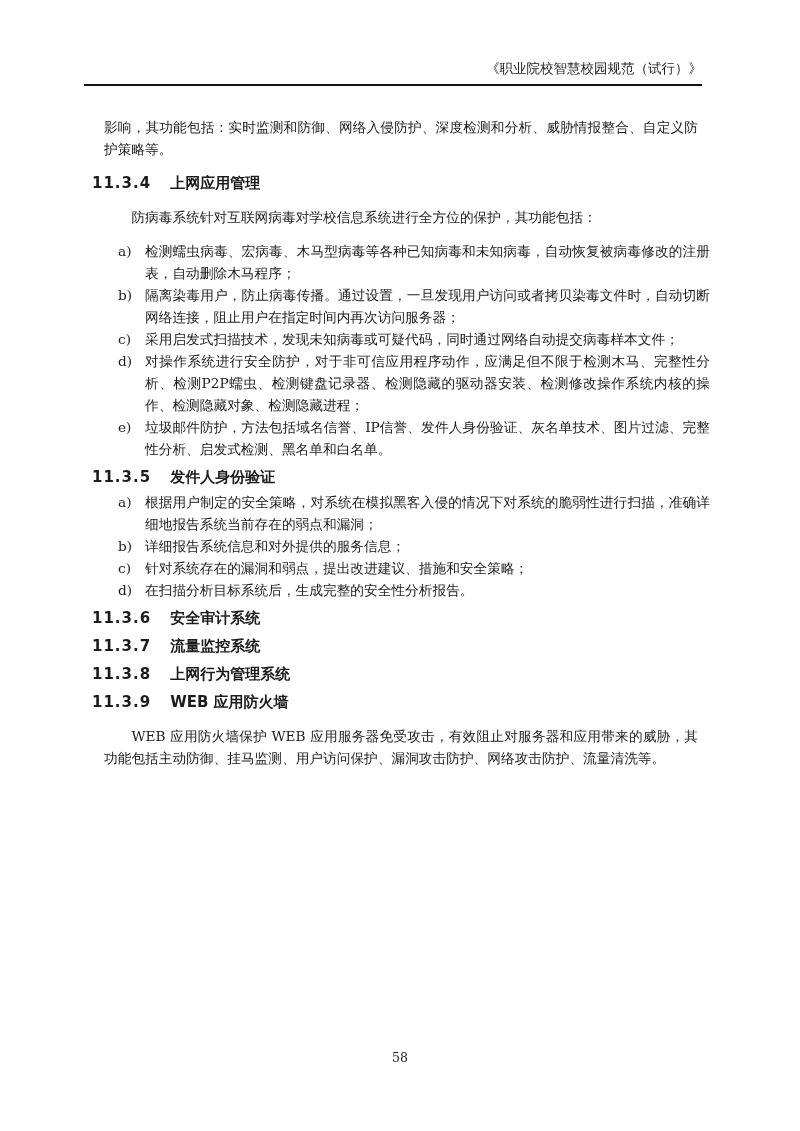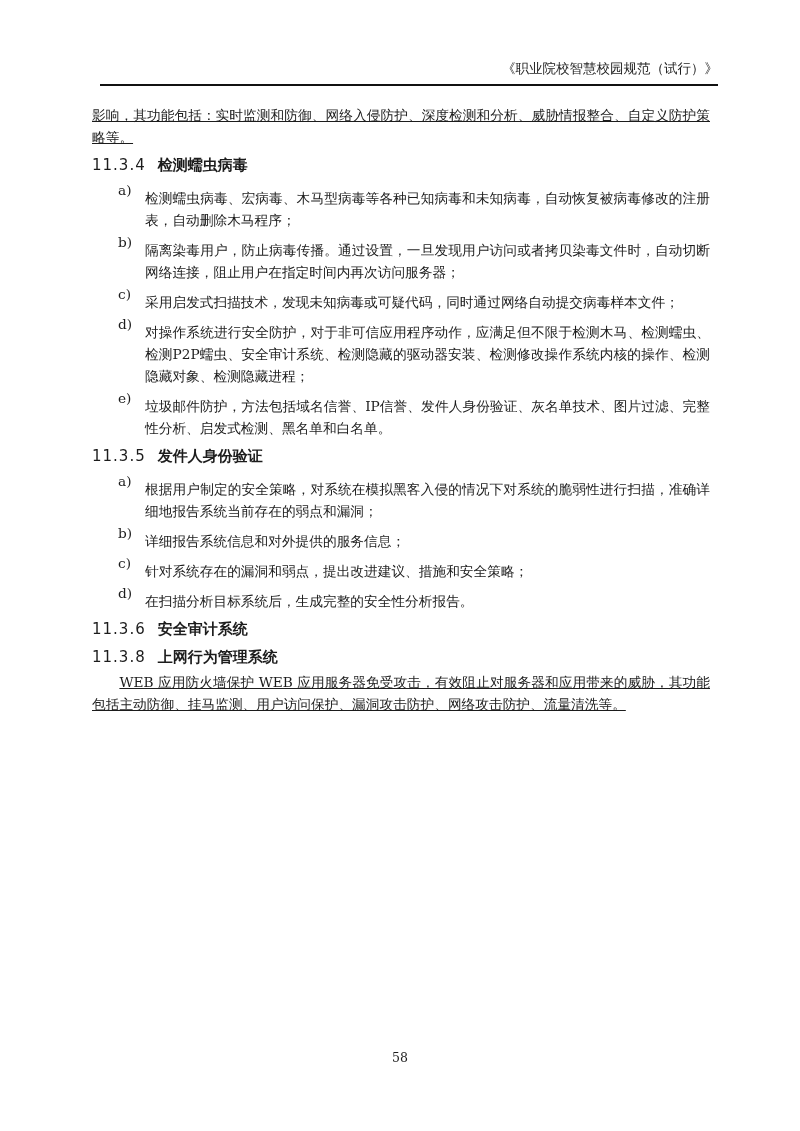--- a/index.html
+++ b/index.html
@@ -7,85 +7,86 @@
     position:relative;
     width:800px;height:1131px;
     background:#ffffff;
     font-family:"DejaVu Serif","Liberation Serif",serif;
     color:#1c1c1c;
     overflow:hidden;
     margin:0 auto;
   }
   .header{
     position:absolute;
-    top:60px;left:100px;width:618px;
+    top:60px;left:84px;width:618px;
     text-align:right;
     font-size:13.5px;
     padding-bottom:6px;
     border-bottom:2px solid #111;
   }
   .content{
     position:absolute;
     top:104px;left:92px;width:618px;
     font-size:13.7px;
     line-height:22px;
     text-align:justify;
   }
-  .para{margin:0;text-indent:2em;text-decoration:underline;}
+  .para{margin:12px;text-indent:2em;}
   .para.noindent{text-indent:0;}
   .heading{
     font-family:"DejaVu Sans","Liberation Sans",sans-serif;
     font-size:15px;
     font-weight:bold;
     line-height:22px;
     margin:6px 0 3px 0;
     text-align:left;
     text-indent:0;
   }
-  .heading .hnum{font-weight:normal;letter-spacing:1px;margin-right:12px;}
+  .heading .hnum{font-weight:bold;letter-spacing:1px;margin-right:19px;}
   .list{margin:0;}
   .list-item{display:flex;margin-left:26px;}
   .list-label{width:27px;flex:none;}
-  .list-text{flex:1;text-align:justify;margin-top:8px;}
+  .list-text{flex:1;text-align:justify;}
   .footer{
     position:absolute;
     top:1050px;left:0;width:800px;
     text-align:center;
     font-size:12.5px;
   }
 </style>
 </head>
 <body>
 
 <div class="page">
 
   <div class="header">
     <span>《职业院校智慧校园规范（试行）》</span>
   </div>
 
   <div class="content">
     <p class="para noindent">影响，其功能包括：实时监测和防御、网络入侵防护、深度检测和分析、威胁情报整合、自定义防护策略等。</p>
     <div id="sections">
-        <h2 class="heading"><span class="hnum">11.3.4</span><span class="htitle">检测蠕虫病毒</span></h2>
+        <h2 class="heading"><span class="hnum">11.3.4</span><span class="htitle">上网应用管理</span></h2>
+        <p class="para">防病毒系统针对互联网病毒对学校信息系统进行全方位的保护，其功能包括：</p>
         <div class="list">
           <div class="list-item">
             <div class="list-label">a)</div>
             <div class="list-text">检测蠕虫病毒、宏病毒、木马型病毒等各种已知病毒和未知病毒，自动恢复被病毒修改的注册表，自动删除木马程序；</div>
           </div>
           <div class="list-item">
             <div class="list-label">b)</div>
             <div class="list-text">隔离染毒用户，防止病毒传播。通过设置，一旦发现用户访问或者拷贝染毒文件时，自动切断网络连接，阻止用户在指定时间内再次访问服务器；</div>
           </div>
           <div class="list-item">
             <div class="list-label">c)</div>
             <div class="list-text">采用启发式扫描技术，发现未知病毒或可疑代码，同时通过网络自动提交病毒样本文件；</div>
           </div>
           <div class="list-item">
             <div class="list-label">d)</div>
-            <div class="list-text">对操作系统进行安全防护，对于非可信应用程序动作，应满足但不限于检测木马、检测蠕虫、检测P2P蠕虫、安全审计系统、检测隐藏的驱动器安装、检测修改操作系统内核的操作、检测隐藏对象、检测隐藏进程；</div>
+            <div class="list-text">对操作系统进行安全防护，对于非可信应用程序动作，应满足但不限于检测木马、完整性分析、检测P2P蠕虫、检测键盘记录器、检测隐藏的驱动器安装、检测修改操作系统内核的操作、检测隐藏对象、检测隐藏进程；</div>
           </div>
           <div class="list-item">
             <div class="list-label">e)</div>
             <div class="list-text">垃圾邮件防护，方法包括域名信誉、IP信誉、发件人身份验证、灰名单技术、图片过滤、完整性分析、启发式检测、黑名单和白名单。</div>
           </div>
         </div>
         <h2 class="heading"><span class="hnum">11.3.5</span><span class="htitle">发件人身份验证</span></h2>
         <div class="list">
           <div class="list-item">
             <div class="list-label">a)</div>
@@ -98,21 +99,23 @@
           <div class="list-item">
             <div class="list-label">c)</div>
             <div class="list-text">针对系统存在的漏洞和弱点，提出改进建议、措施和安全策略；</div>
           </div>
           <div class="list-item">
             <div class="list-label">d)</div>
             <div class="list-text">在扫描分析目标系统后，生成完整的安全性分析报告。</div>
           </div>
         </div>
         <h2 class="heading"><span class="hnum">11.3.6</span><span class="htitle">安全审计系统</span></h2>
+        <h2 class="heading"><span class="hnum">11.3.7</span><span class="htitle">流量监控系统</span></h2>
         <h2 class="heading"><span class="hnum">11.3.8</span><span class="htitle">上网行为管理系统</span></h2>
+        <h2 class="heading"><span class="hnum">11.3.9</span><span class="htitle">WEB 应用防火墙</span></h2>
         <p class="para">WEB 应用防火墙保护 WEB 应用服务器免受攻击，有效阻止对服务器和应用带来的威胁，其功能包括主动防御、挂马监测、用户访问保护、漏洞攻击防护、网络攻击防护、流量清洗等。</p>
       </div>
   </div>
 
   <div class="footer">
     <span>58</span>
   </div>
 
 </div>
 

